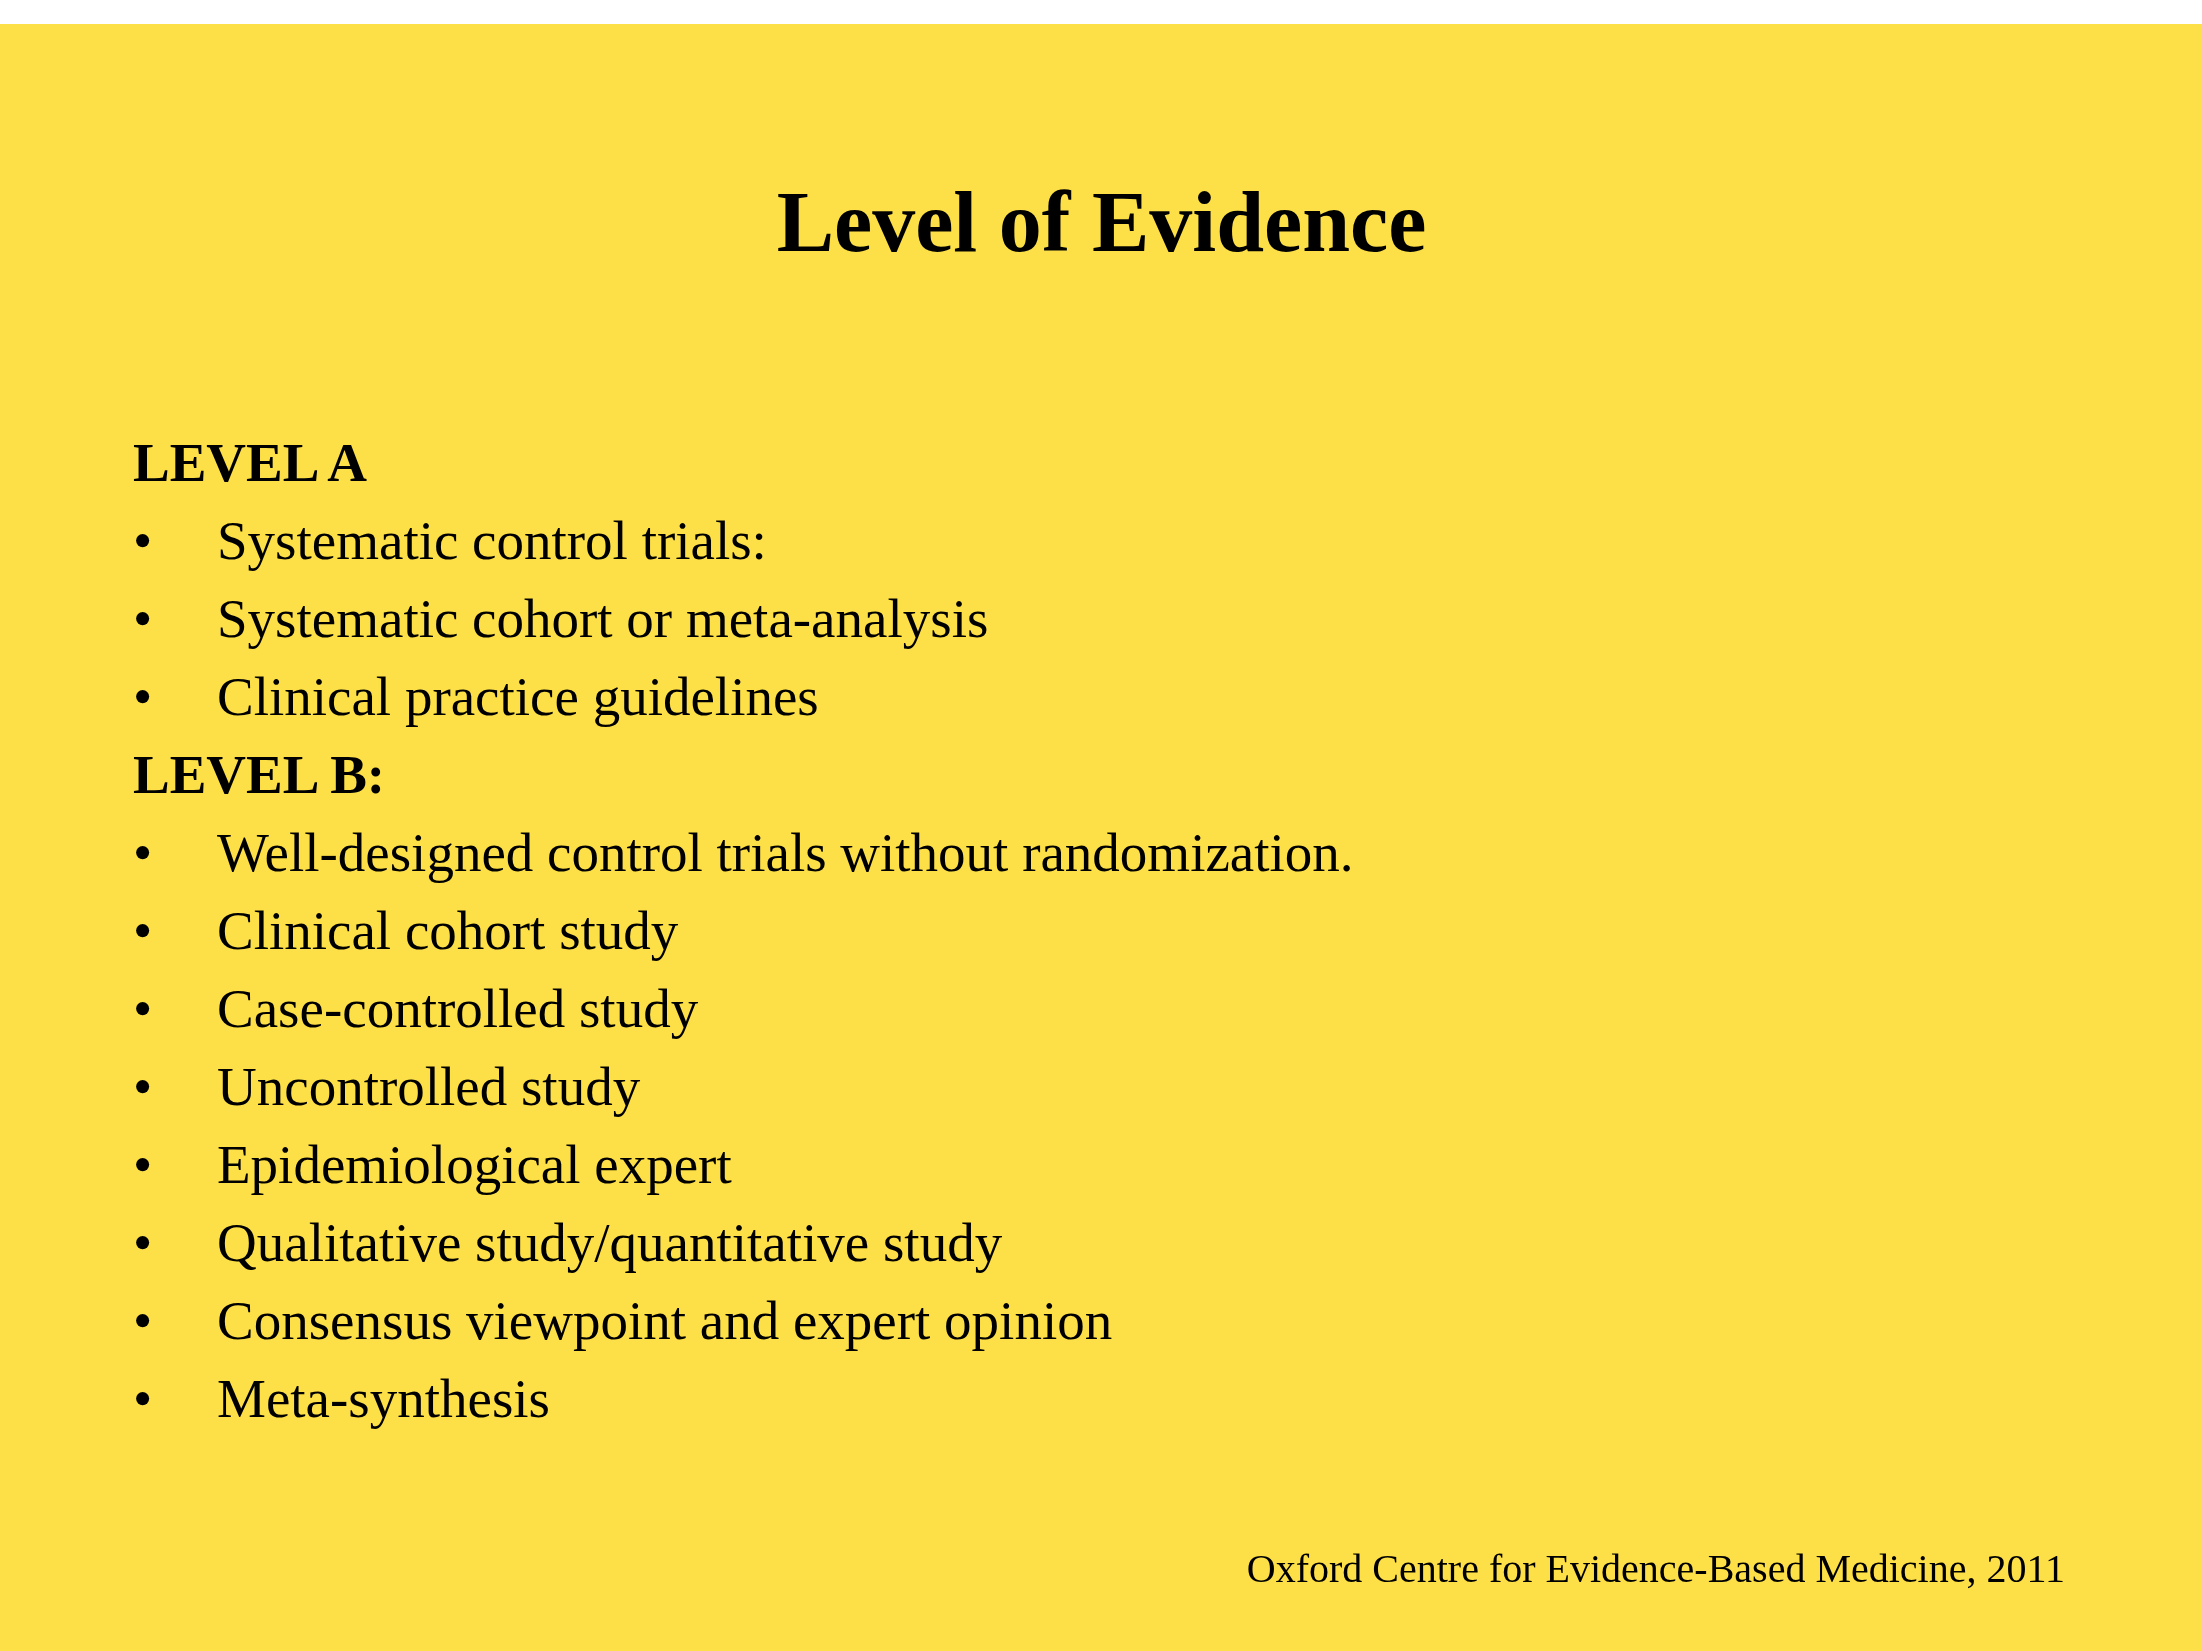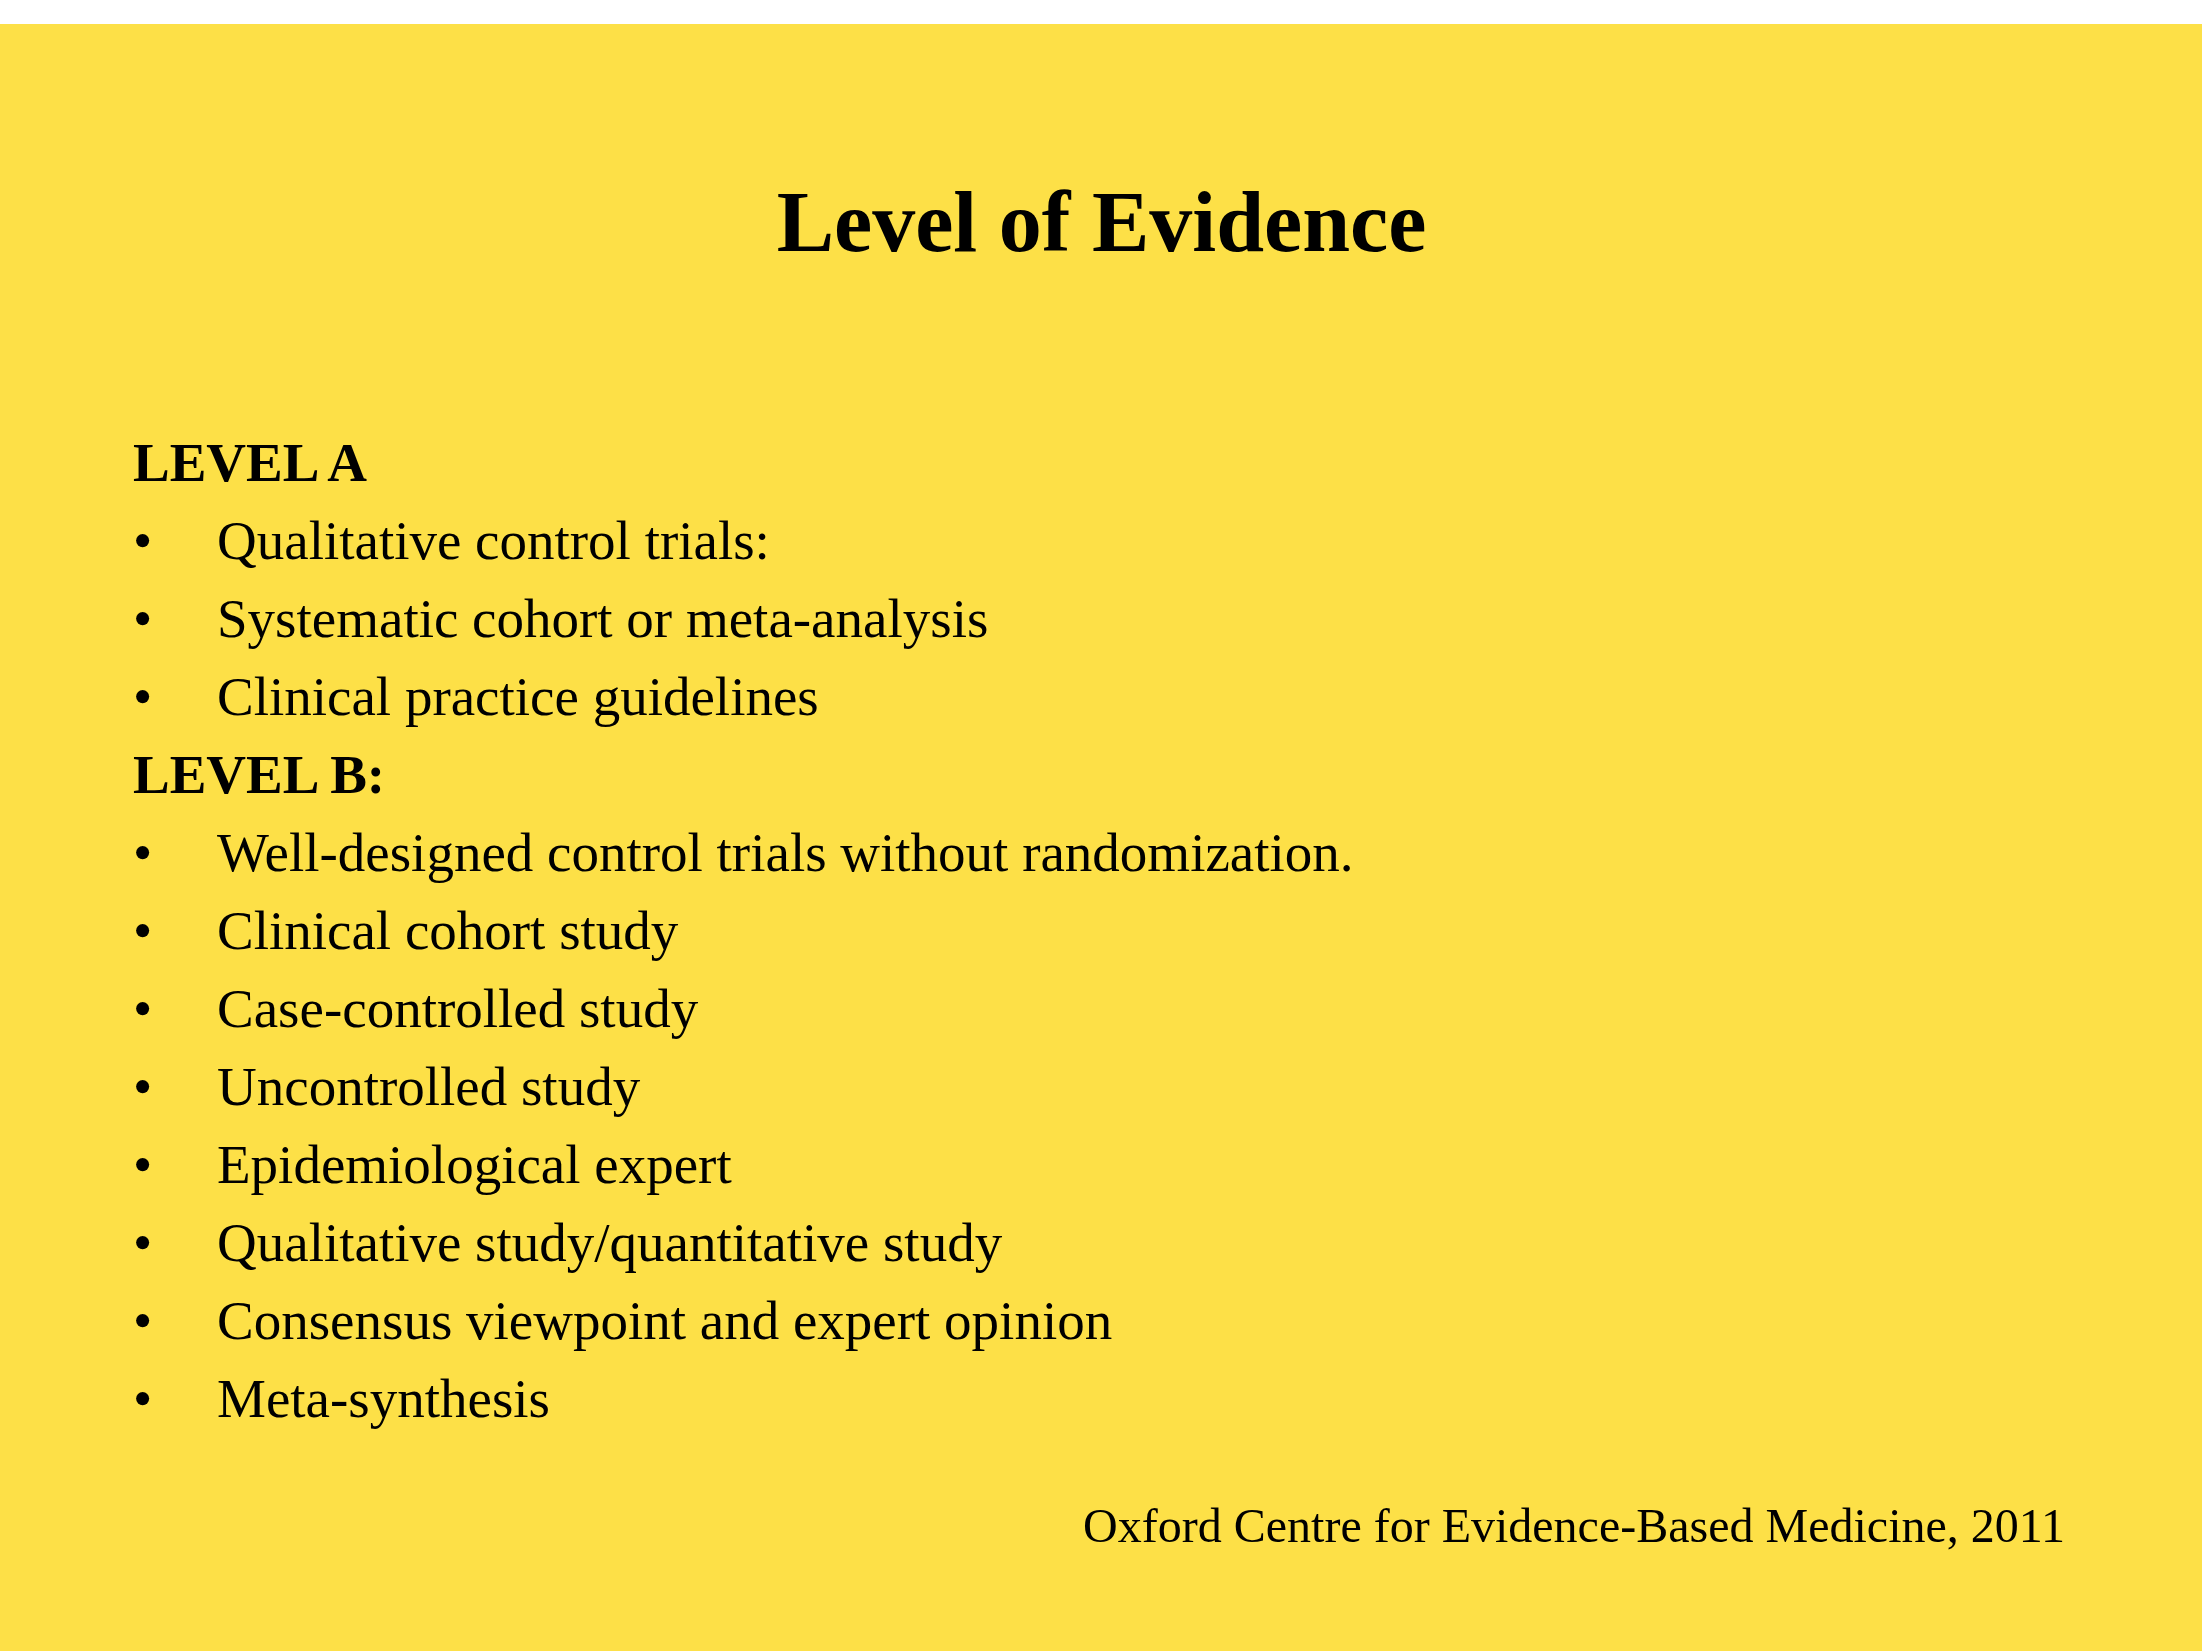--- a/index.html
+++ b/index.html
@@ -50,43 +50,43 @@
   .bullet-marker {
     flex: 0 0 84px;
     width: 84px;
     font-size: 55px;
   }
   .bullet-text {
     flex: 1 1 auto;
   }
   .attribution {
     position: absolute;
-    top: 1463px;
+    top: 1506px;
     right: 138px;
     left: 133px;
     text-align: right;
-    font-size: 48px;
+    font-size: 40px;
     line-height: 78px;
     white-space: nowrap;
   }
 </style>
 </head>
 <body>
 
 <div class="slide">
 
   <h1 class="slide-title">Level of Evidence</h1>
 
   <div class="slide-body">
 
     <div class="line heading">LEVEL A</div>
 
     <div class="line bullet-line">
       <span class="bullet-marker">•</span>
-      <span class="bullet-text">Qualitative control trials:</span>
+      <span class="bullet-text">Systematic control trials:</span>
     </div>
     <div class="line bullet-line">
       <span class="bullet-marker">•</span>
       <span class="bullet-text">Systematic cohort or meta-analysis</span>
     </div>
     <div class="line bullet-line">
       <span class="bullet-marker">•</span>
       <span class="bullet-text">Clinical practice guidelines</span>
     </div>
 

